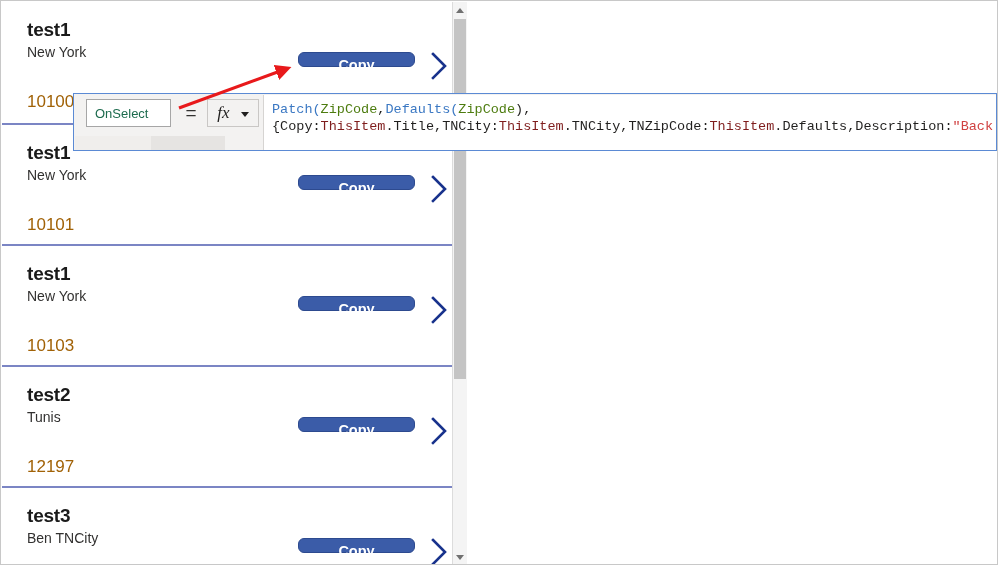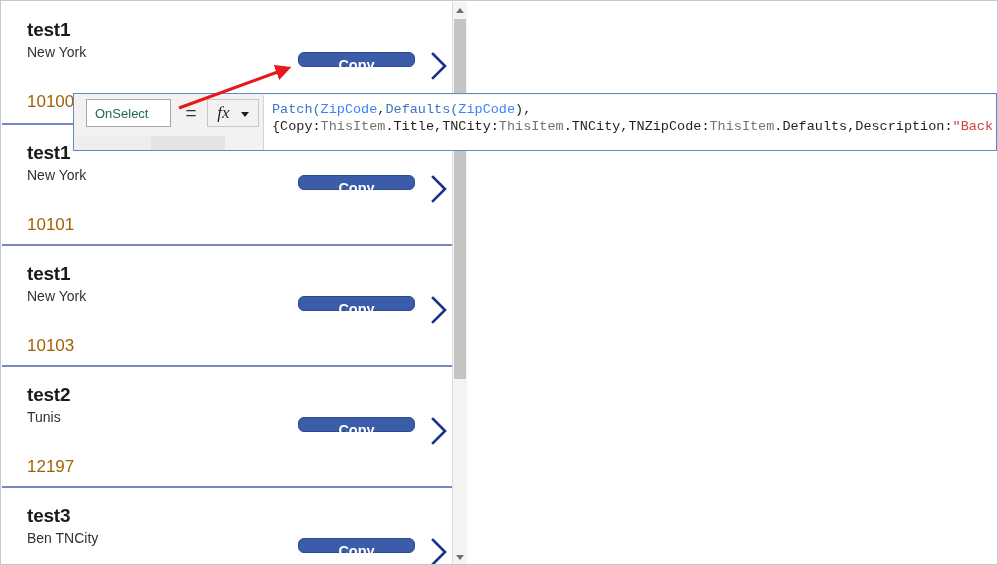--- a/index.html
+++ b/index.html
@@ -218,22 +218,22 @@
     padding: 6px 0 0 8px;
     font-family: "Liberation Mono", monospace;
     font-size: 13.5px;
     line-height: 17px;
     white-space: pre;
     overflow: hidden;
     cursor: text;
     color: #201f1e;
   }
   .tok-fn    { color: #3b78c3; }
-  .tok-tbl   { color: #3b82f6; text-align: right; }
-  .tok-this  { color: #737373; }
+  .tok-tbl   { color: #4d7c0f; text-align: right; }
+  .tok-this  { color: #7f1d1d; }
   .tok-str   { color: #d04040; }
   .tok-plain { color: #201f1e; }
 
   
   #prop-tab {
     position: absolute;
     left: 1px;
     top: 42px;
     width: 150px;
     height: 14px;

